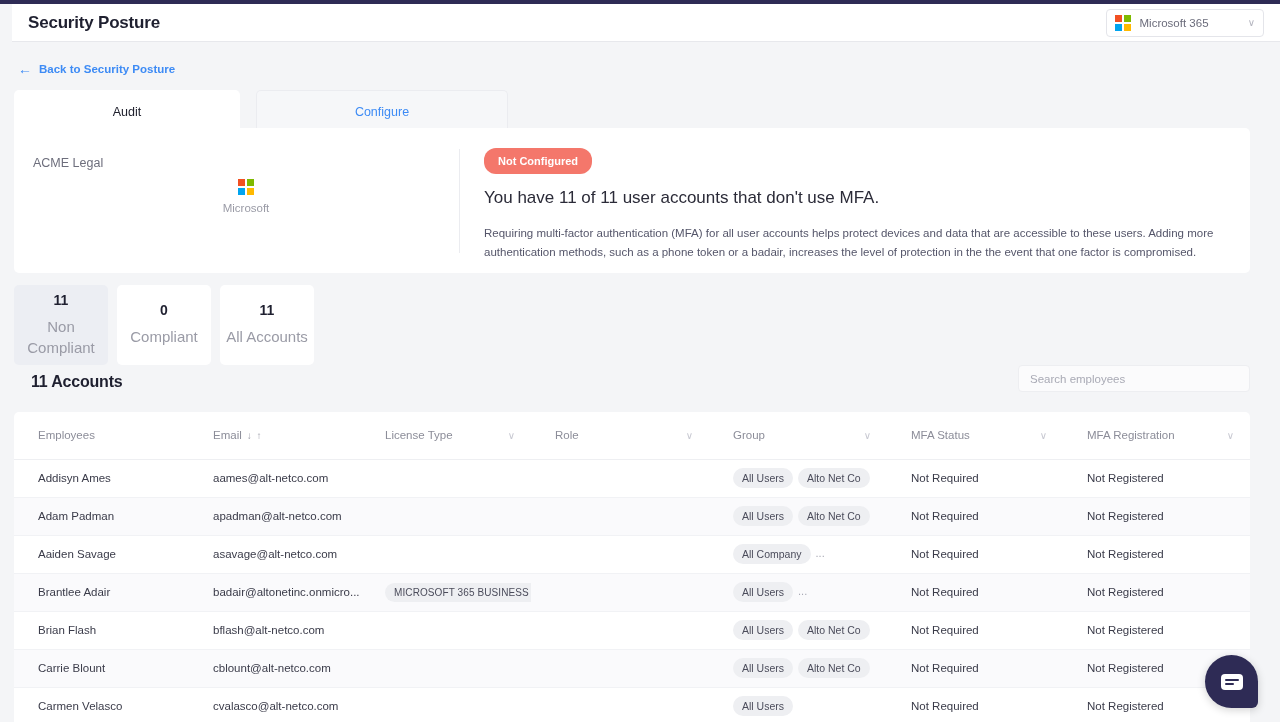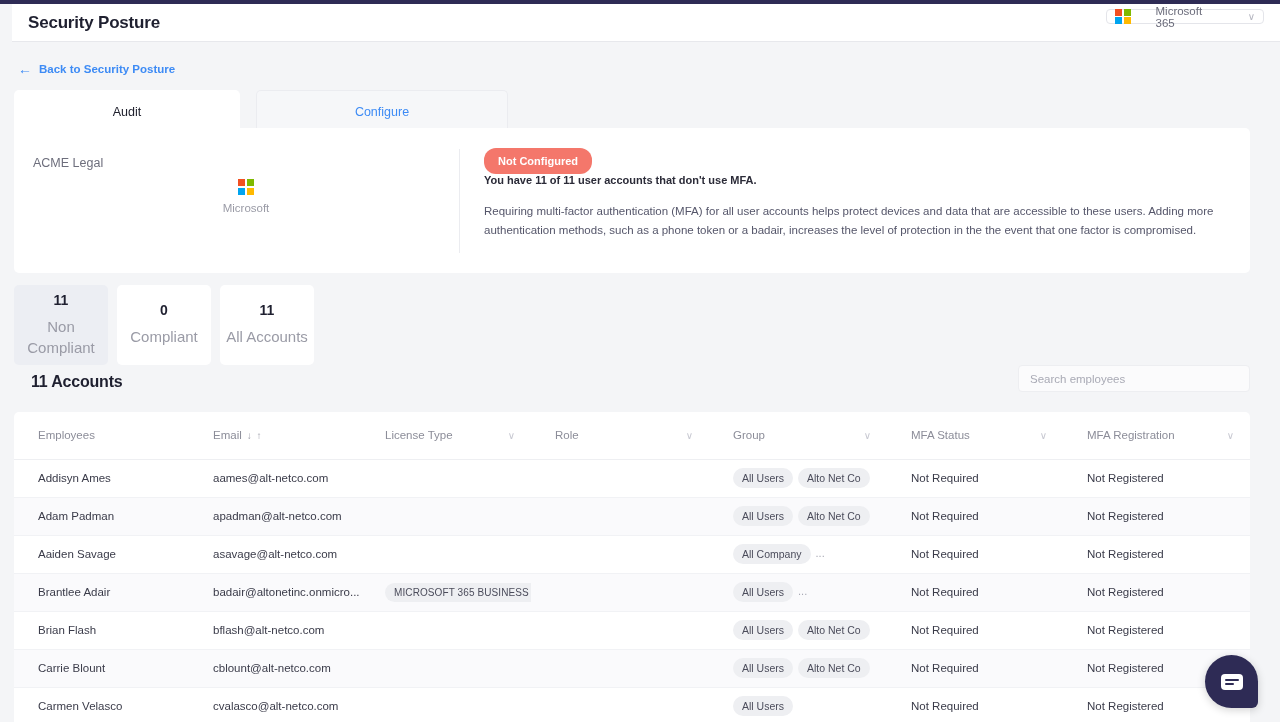--- a/index.html
+++ b/index.html
@@ -25,24 +25,24 @@
     border-bottom: 1px solid #e7e8ec;
     display: flex; align-items: center;
     padding: 0 16px;
   }
   .app-title {
     font-size: 17px; font-weight: bold; letter-spacing: -0.2px;
     color: #1f2030;
   }
   .tenant-select {
     position: absolute; right: 28px; top: 5px;
-    width: 158px; height: 15px;
+    width: 158px; height: 28px;
     border: 1px solid #e4e5ea; border-radius: 4px;
     background: #fff;
-    display: flex; align-items: center; gap: 25px;
+    display: flex; align-items: center; gap: 9px;
     padding: 0 8px;
     cursor: pointer;
   }
   .ms-logo { display: grid; grid-template-columns: 7px 7px; grid-template-rows: 7px 7px; gap: 1.5px; }
   .ms-logo i { display: block; width: 7px; height: 7px; }
   .ms-logo i:nth-child(1){ background:#f25022; }
   .ms-logo i:nth-child(2){ background:#7fba00; }
   .ms-logo i:nth-child(3){ background:#00a4ef; }
   .ms-logo i:nth-child(4){ background:#ffb900; }
   .tenant-name { font-size: 11.5px; color: #6b6c7b; flex: 1; }
@@ -86,21 +86,21 @@
   .info-vendor { display: flex; align-items: center; gap: 7px; margin-top: 9px; flex-direction: column; }
   .info-vendor span { font-size: 11.5px; color: #9a9ba6; }
   .divider { width: 1px; background: #ebecf0; margin: 21px 0 20px 0; }
   .info-right { flex: 1; padding: 20px 24px 0 24px; }
   .badge {
     display: inline-block;
     background: #f4776b; color: #ffffff;
     font-size: 11px; font-weight: bold;
     padding: 7px 14px; border-radius: 12px;
   }
-  .info-line1 { font-size: 11px; font-weight: bold; color: #2b2b38; }
+  .info-line1 { font-size: 17px; font-weight: normal; color: #2b2b38; margin-top: 14px; }
   .info-para { font-size: 11.5px; color: #55566a; line-height: 1.62; margin-top: 16px; max-width: 1150px; }
 
   
   .stats { position: absolute; top: 285px; left: 14px; display: flex; gap: 9px; }
   .stat {
     width: 94px; height: 80px;
     border-radius: 5px;
     display: flex; flex-direction: column; align-items: center; justify-content: center;
     padding: 9px 4px;
     cursor: pointer;

